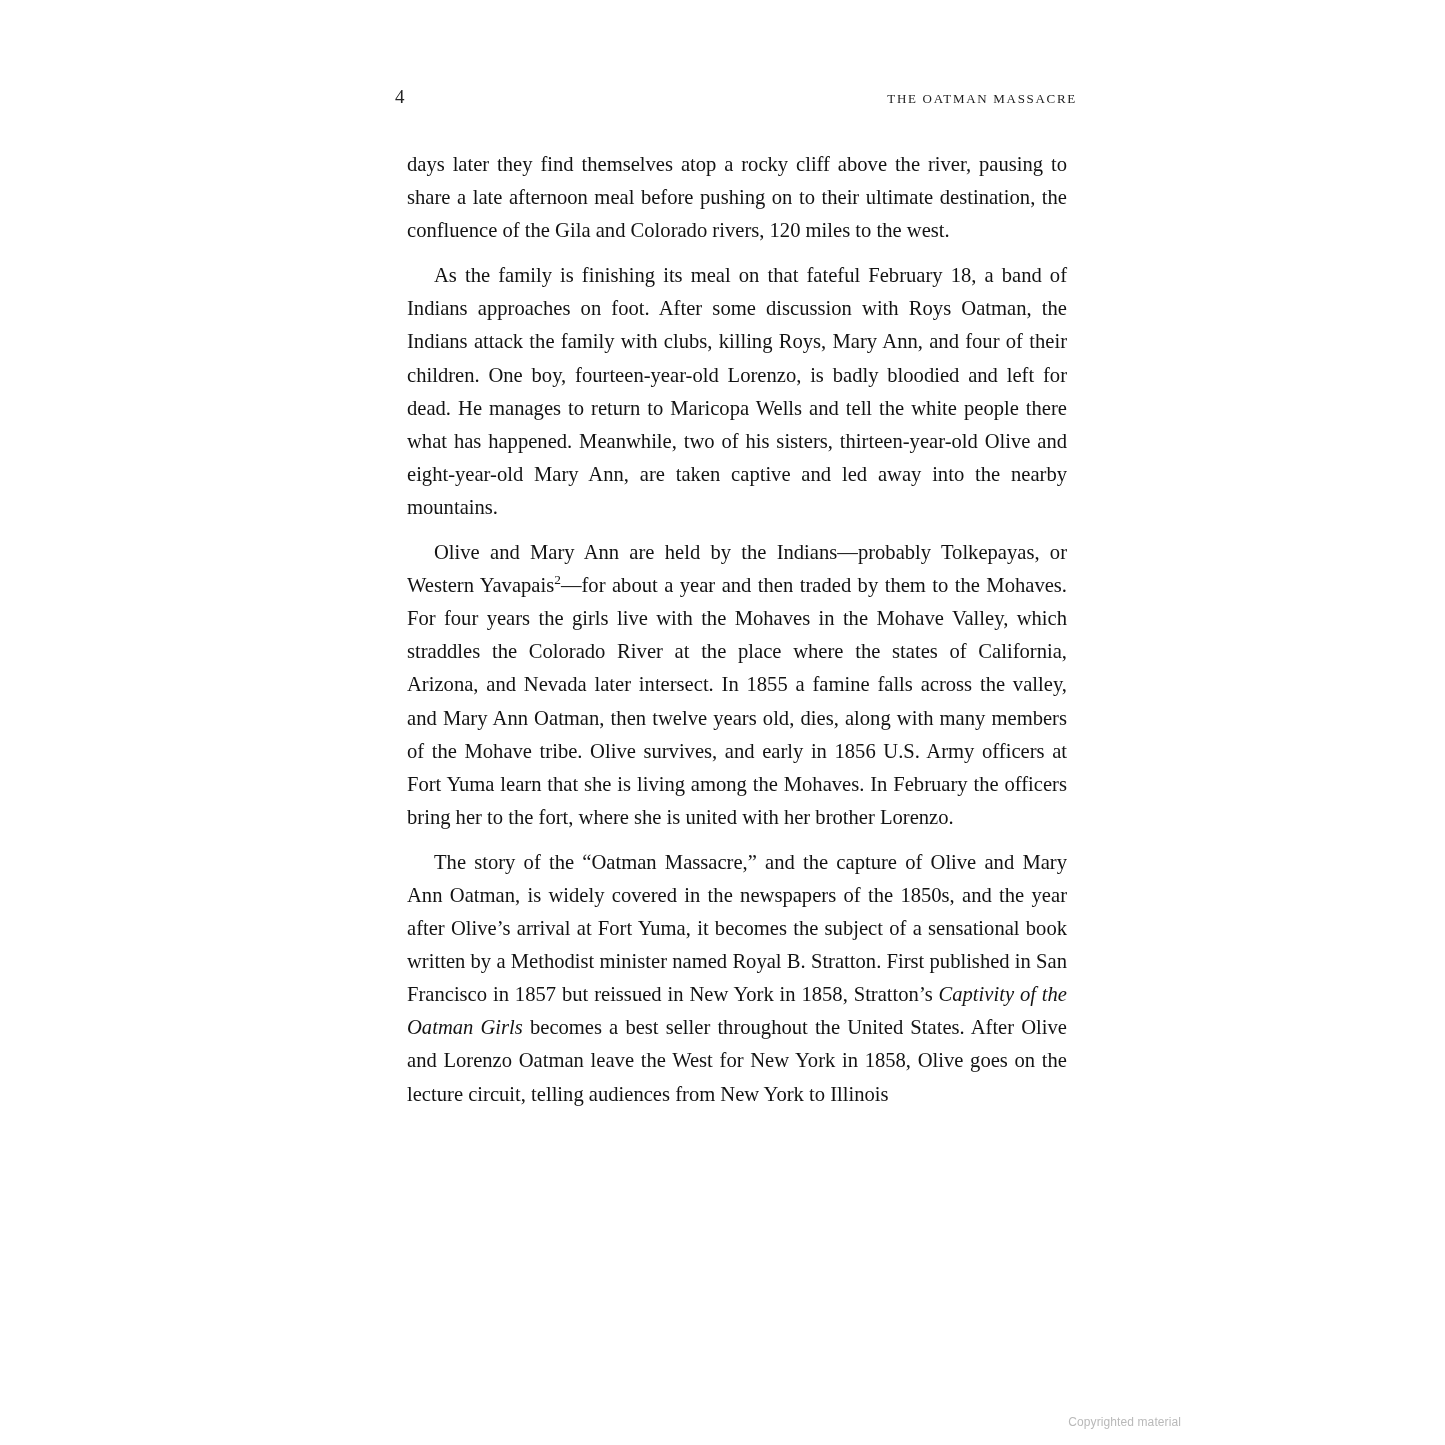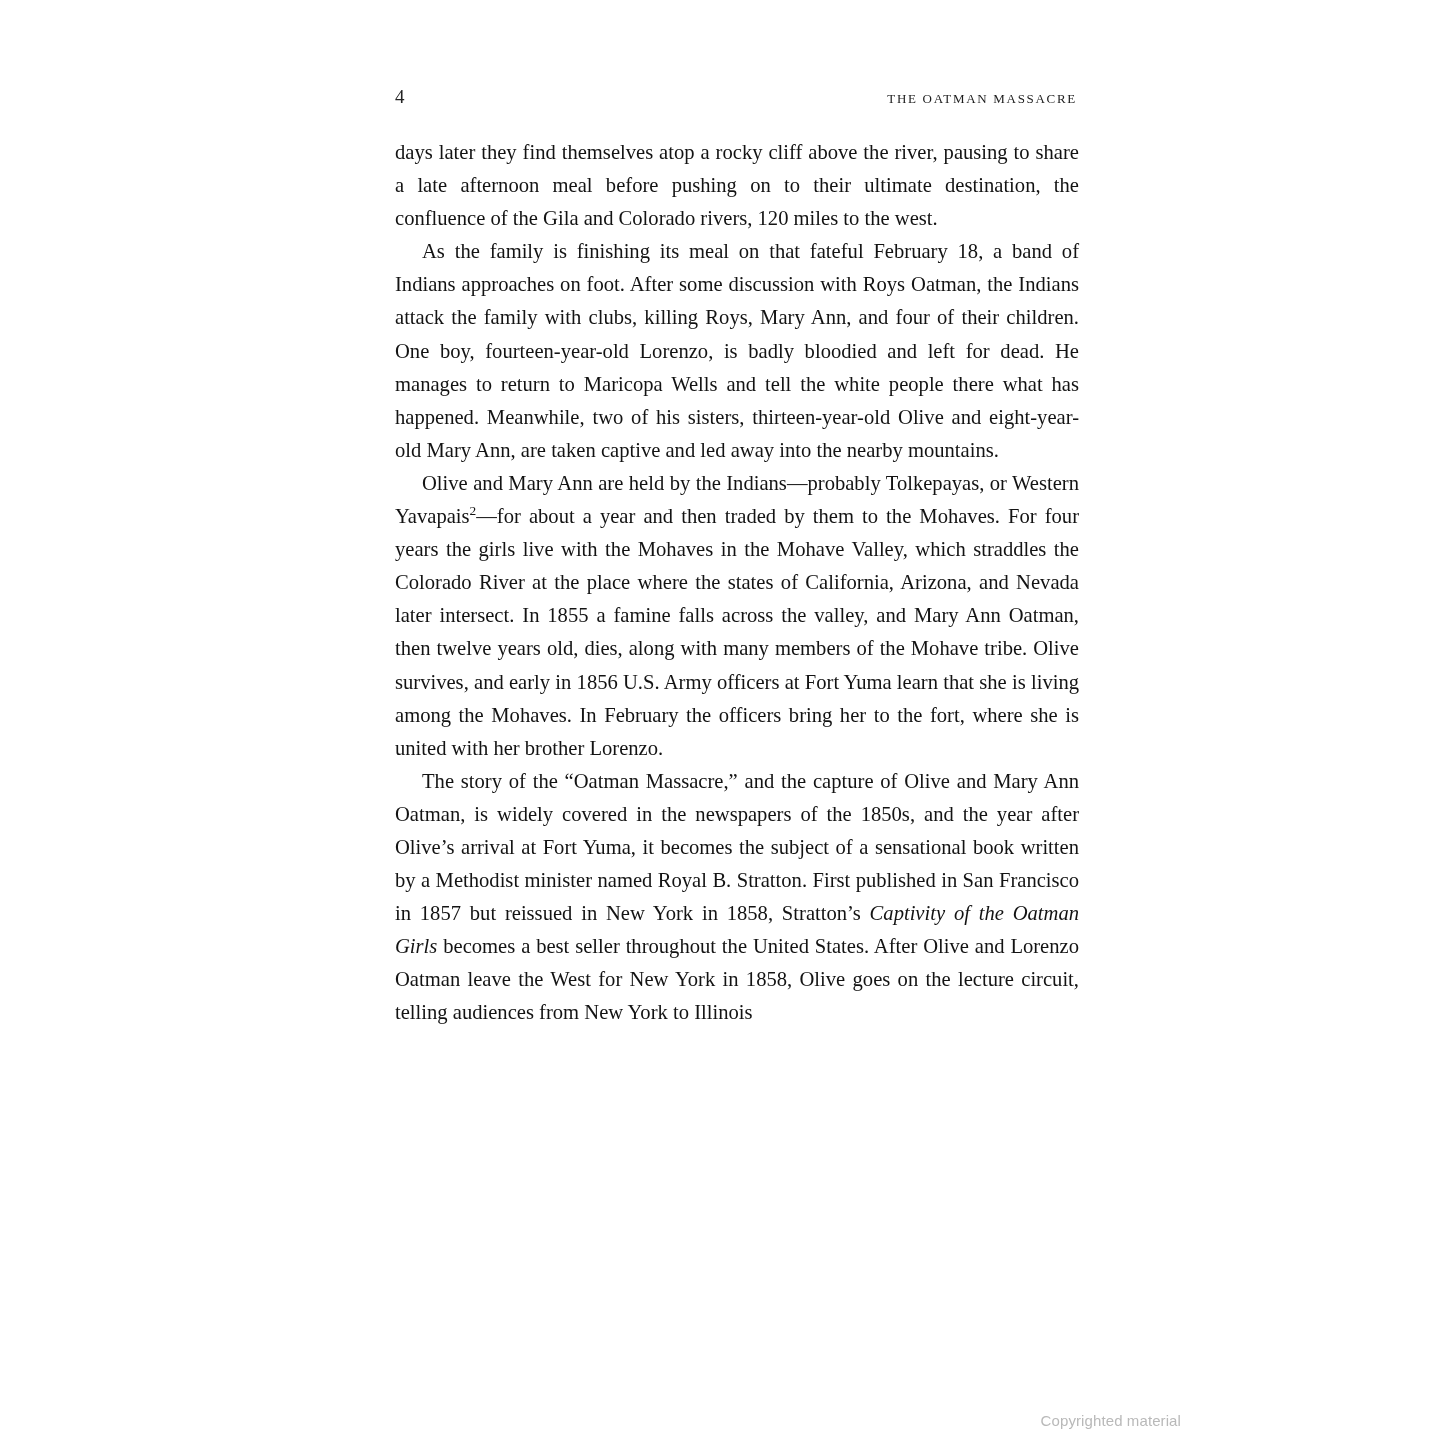--- a/index.html
+++ b/index.html
@@ -43,21 +43,21 @@
     text-transform: uppercase;
     white-space: nowrap;
   }
   .textblock {
     position: absolute;
     left: 395px;
     top: 136px;
     width: 684px;
   }
   .textblock p {
-    margin: 0;
+    margin: 12px;
     font-size: 20.6px;
     line-height: 33.1px;
     text-align: justify;
     text-justify: inter-word;
     color: #131313;
     hyphens: manual;
   }
   .textblock p.indent {
     text-indent: 27px;
   }
@@ -70,21 +70,21 @@
   sup {
     font-size: 0.65em;
     line-height: 0;
     vertical-align: super;
   }
   .copyright-note {
     position: absolute;
     right: 264px;
     bottom: 16px;
     font-family: "Liberation Sans", sans-serif;
-    font-size: 15px;
+    font-size: 12px;
     color: #b9b9b9;
     letter-spacing: 0.1px;
   }
 </style>
 </head>
 <body>
 
 <div class="page">
 
   <div class="running-head">

